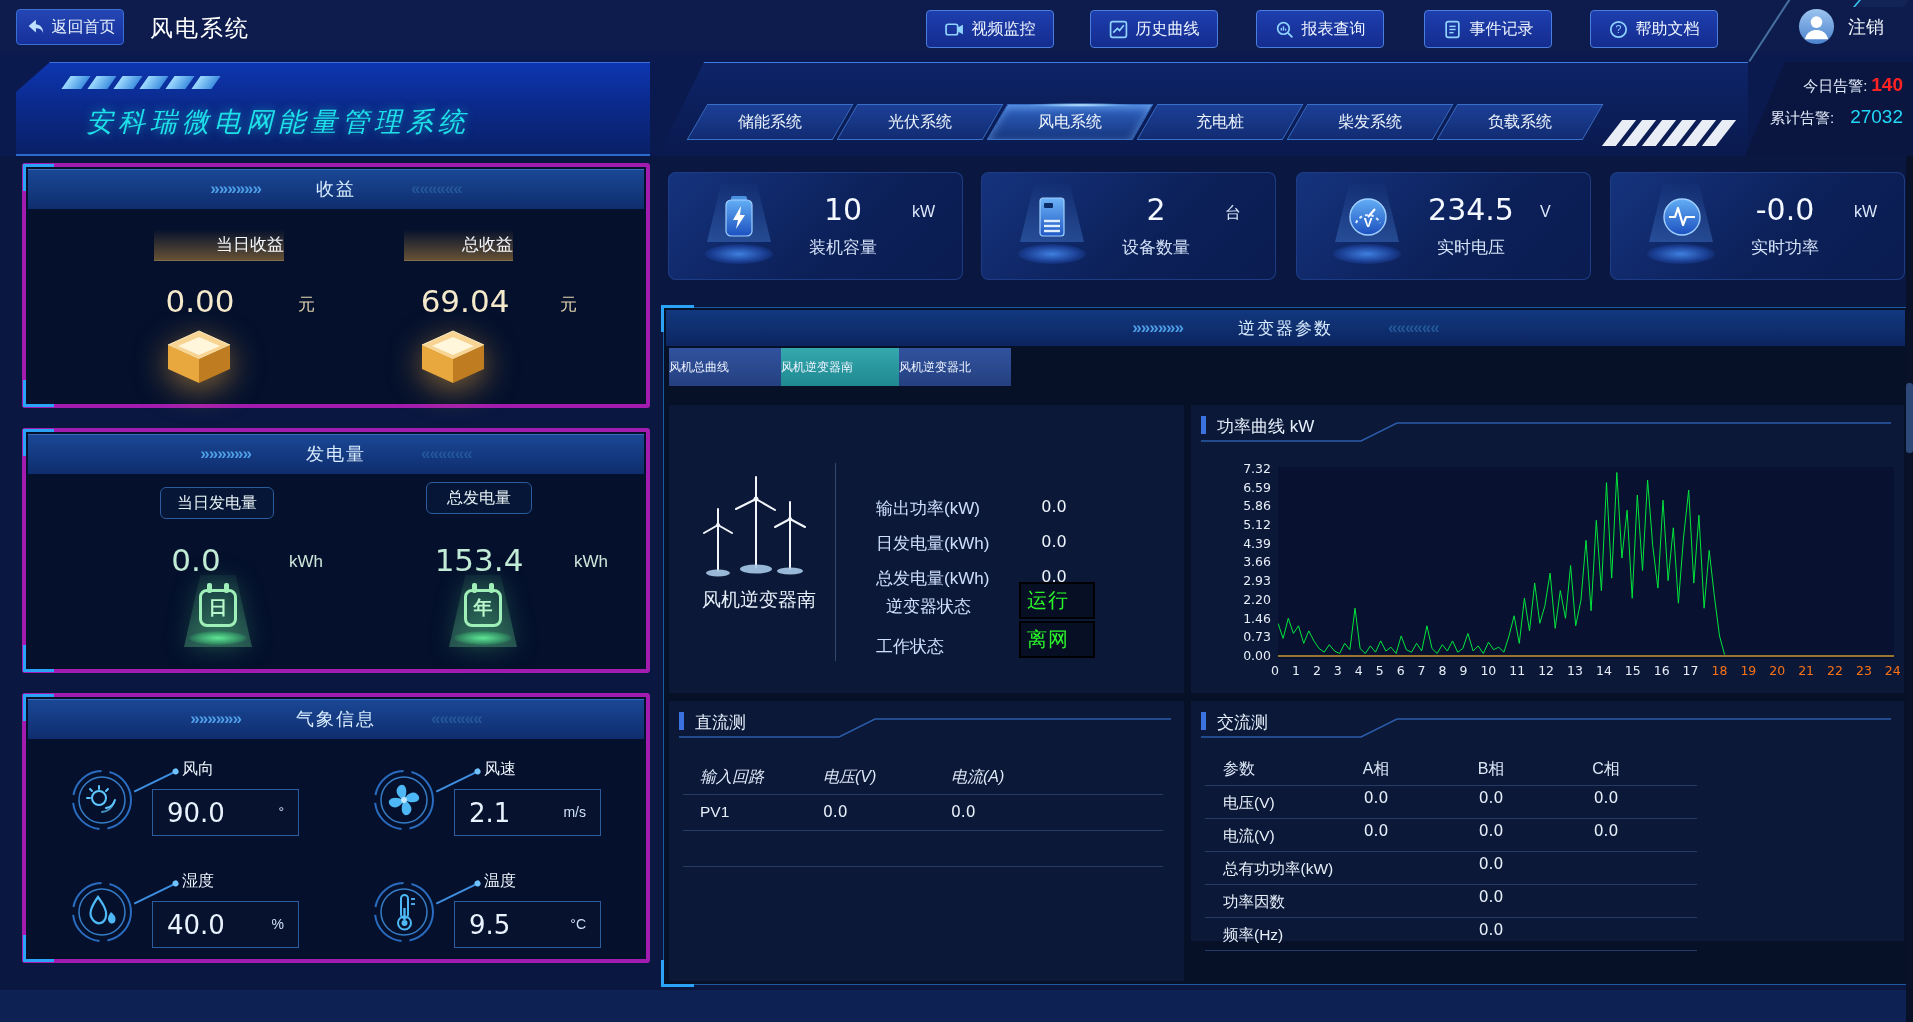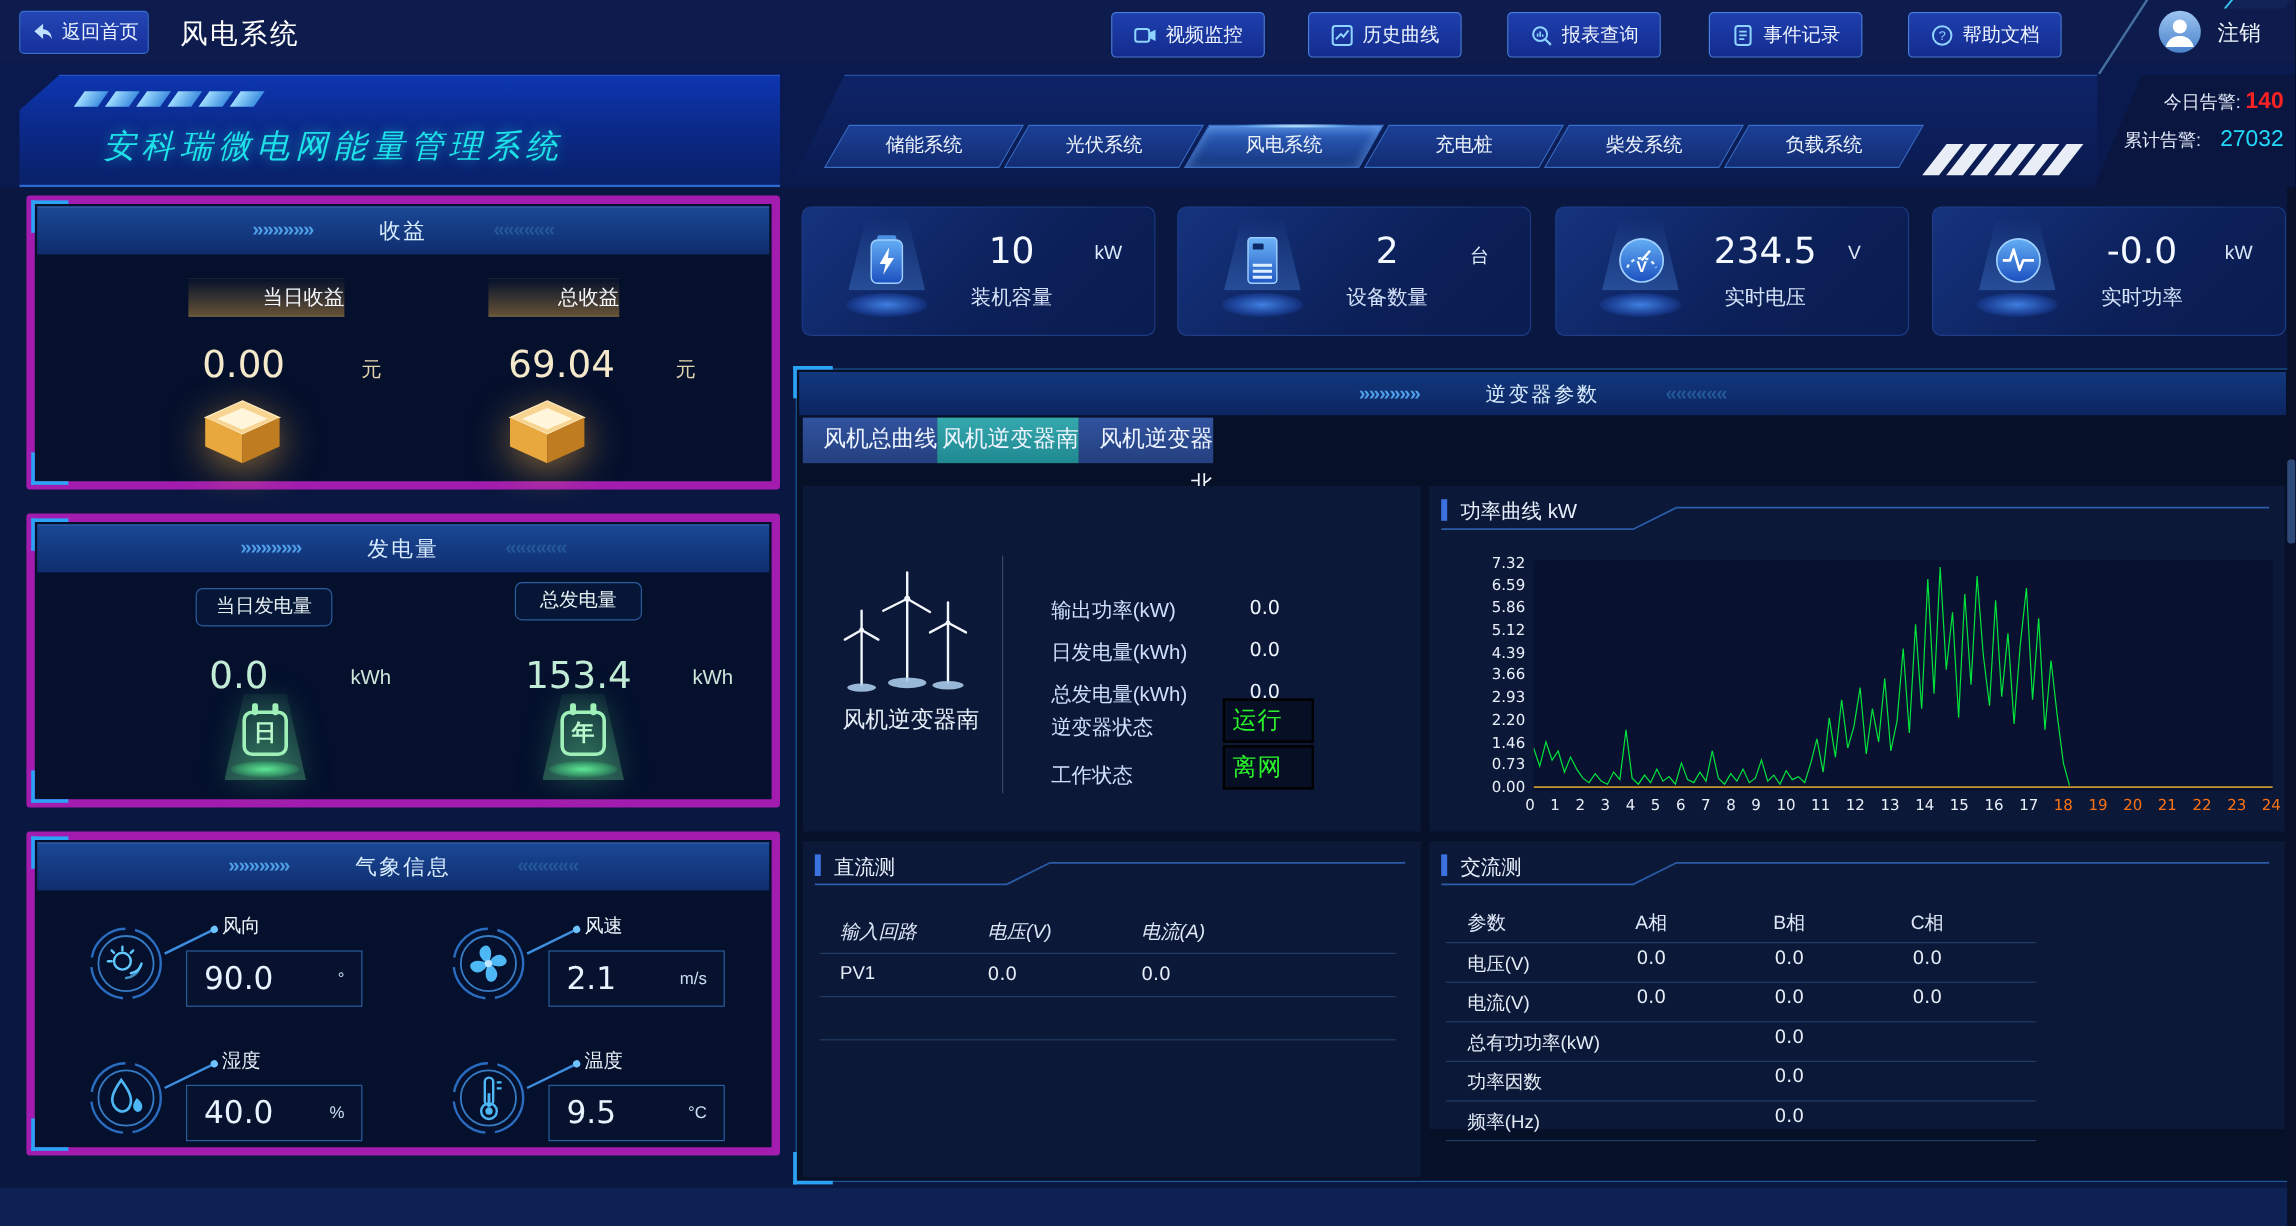--- a/index.html
+++ b/index.html
@@ -43,21 +43,21 @@
   .alarm-box { position:absolute; left:1745px; top:9px; width:168px; height:94px;
     clip-path:polygon(40px 0, 100% 0, 100% 100%, 0 100%); background:#0a1640; }
   .alarm-row { position:absolute; right:10px; white-space:nowrap; font-size:15px; color:#e4ecfa; }
   .alarm-row.r0{top:12px}.alarm-row.r1{top:44px}
   .alarm-val-red { color:#ff2222; font-size:19px; font-weight:bold; margin-left:4px; }
   .alarm-val-cyan { color:#22d8f8; font-size:19px; margin-left:16px; }
   .white-stripes { position:absolute; left:1612px; top:67px; display:flex; gap:6px; }
   .white-stripes span { width:14px; height:26px; transform:skewX(-38deg); background:#e8edf6; }
 
   
-  .panel { position:absolute; background:#04102c; border:7px solid #a21caf; border-radius:3px; }
+  .panel { position:absolute; background:#04102c; border:4px solid #a21caf; border-radius:3px; }
   .panel::before { content:""; position:absolute; left:-3px; top:-3px; width:28px; height:24px; border-left:3px solid #2ba4f8; border-top:3px solid #2ba4f8; }
   .panel::after  { content:""; position:absolute; left:-3px; bottom:-3px; width:28px; height:24px; border-left:3px solid #2ba4f8; border-bottom:3px solid #2ba4f8; }
   .p-header { position:absolute; left:2px; right:2px; top:2px; height:40px; display:flex; align-items:center; justify-content:center; gap:55px;
     background:linear-gradient(180deg,#1a4896,#0f2d6e); box-shadow:inset 0 1px 0 rgba(120,180,255,.35); }
   .p-title { color:#d8ecff; font-size:18px; letter-spacing:2px; }
   .chev { font-size:17px; letter-spacing:-1px; font-weight:bold; }
   .chev.right { color:#4f9fe8; } .chev.right::before{ content:"»»»»»»"; }
   .chev.left  { color:#24589a; } .chev.left::before { content:"««««««"; }
 
   
@@ -107,21 +107,21 @@
   .card-unit { position:absolute; left:244px; top:31px; font-size:16px; color:#dce8fa; }
   .card-label { position:absolute; left:116px; top:64px; width:118px; text-align:center; font-size:17px; color:#d4e2f8; }
 
   
   .big-panel { position:absolute; left:663px; top:307px; width:1245px; height:678px; background:#061026; border:1px solid #1c5aa0; }
   .big-panel::before { content:""; position:absolute; left:-3px; top:-3px; width:30px; height:24px; border-left:3px solid #2ba4f8; border-top:3px solid #2ba4f8; }
   .big-panel::after  { content:""; position:absolute; left:-3px; bottom:-3px; width:30px; height:24px; border-left:3px solid #2ba4f8; border-bottom:3px solid #2ba4f8; }
   .bp-header { position:absolute; left:2px; right:2px; top:2px; height:36px; display:flex; align-items:center; justify-content:center; gap:55px;
     background:linear-gradient(180deg,#12387e,#0c2560); }
   .bp-title { color:#d8ecff; font-size:17px; letter-spacing:2px; }
-  .bp-tab { position:absolute; top:40px; height:38px; line-height:38px; text-align:right; color:#eef4ff; font-size:19px; cursor:pointer;
+  .bp-tab { position:absolute; top:40px; height:38px; line-height:38px; text-align:left; color:#eef4ff; font-size:12px; cursor:pointer;
     background:linear-gradient(180deg,#31529f,#24407f); }
   .bp-tab.i0{left:5px; width:112px;} .bp-tab.i1{left:117px; width:118px;} .bp-tab.i2{left:235px; width:112px;}
   .bp-tab.active { background:linear-gradient(180deg,#35a8ae,#1f8890); }
   .quad { position:absolute; background:#0b1838; }
   .quad-info { left:5px; top:97px; width:515px; height:288px; }
   .quad-chart{ left:527px; top:97px; width:713px; height:288px; }
   .quad-dc   { left:5px; top:393px; width:515px; height:280px; }
   .quad-ac   { left:527px; top:393px; width:713px; height:240px; }
 
   .sec-header { position:absolute; left:10px; top:10px; right:10px; height:30px; }
@@ -541,21 +541,21 @@
       <div class="turbine-label">风机逆变器南</div>
       <div class="info-divider"></div>
 
       <div class="inv-label" style="top:92px;">输出功率(kW)</div>
       <div class="inv-value" style="top:92px;">0.0</div>
       <div class="inv-label" style="top:127px;">日发电量(kWh)</div>
       <div class="inv-value" style="top:127px;">0.0</div>
       <div class="inv-label" style="top:162px;">总发电量(kWh)</div>
       <div class="inv-value" style="top:162px;">0.0</div>
 
-      <div class="inv-label" style="top:190px;">逆变器状态</div>
+      <div class="inv-label" style="top:190px;margin-left:10px;">逆变器状态</div>
       <div class="status-box" style="top:177px;">运行</div>
       <div class="inv-label" style="top:230px;">工作状态</div>
       <div class="status-box" style="top:216px;">离网</div>
     </div>
 
     <div class="quad quad-chart">
       <div class="sec-header">
         <div class="sec-bar"></div>
         <div class="sec-label">功率曲线 kW</div>
         <svg class="sec-line" width="693" height="30" viewBox="0 0 693 30">

